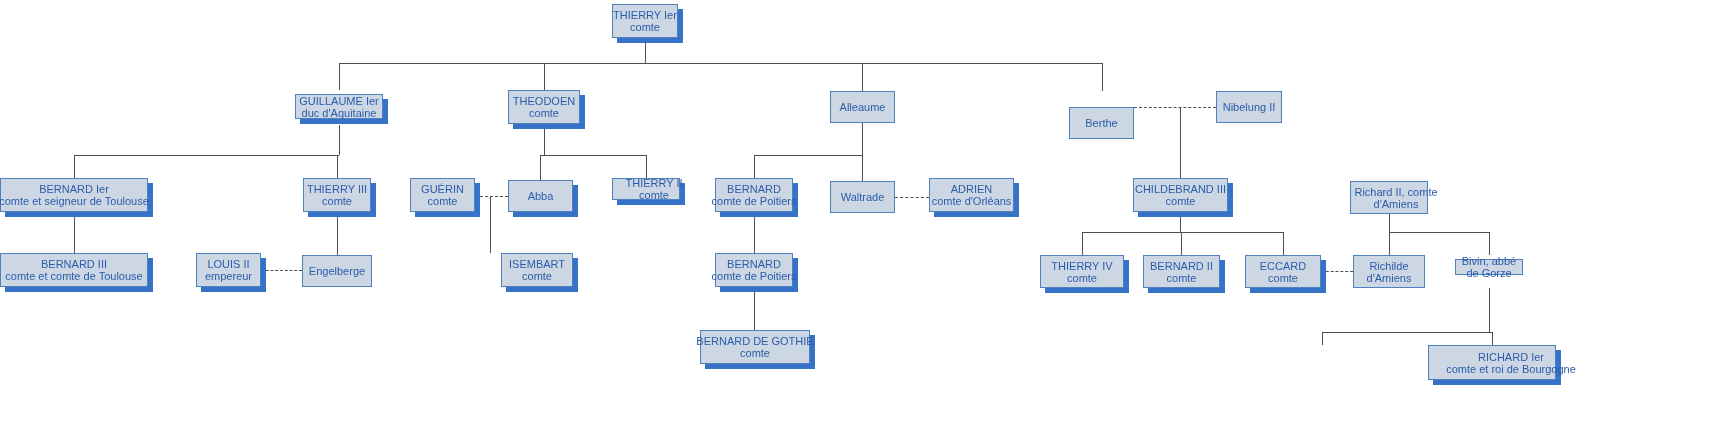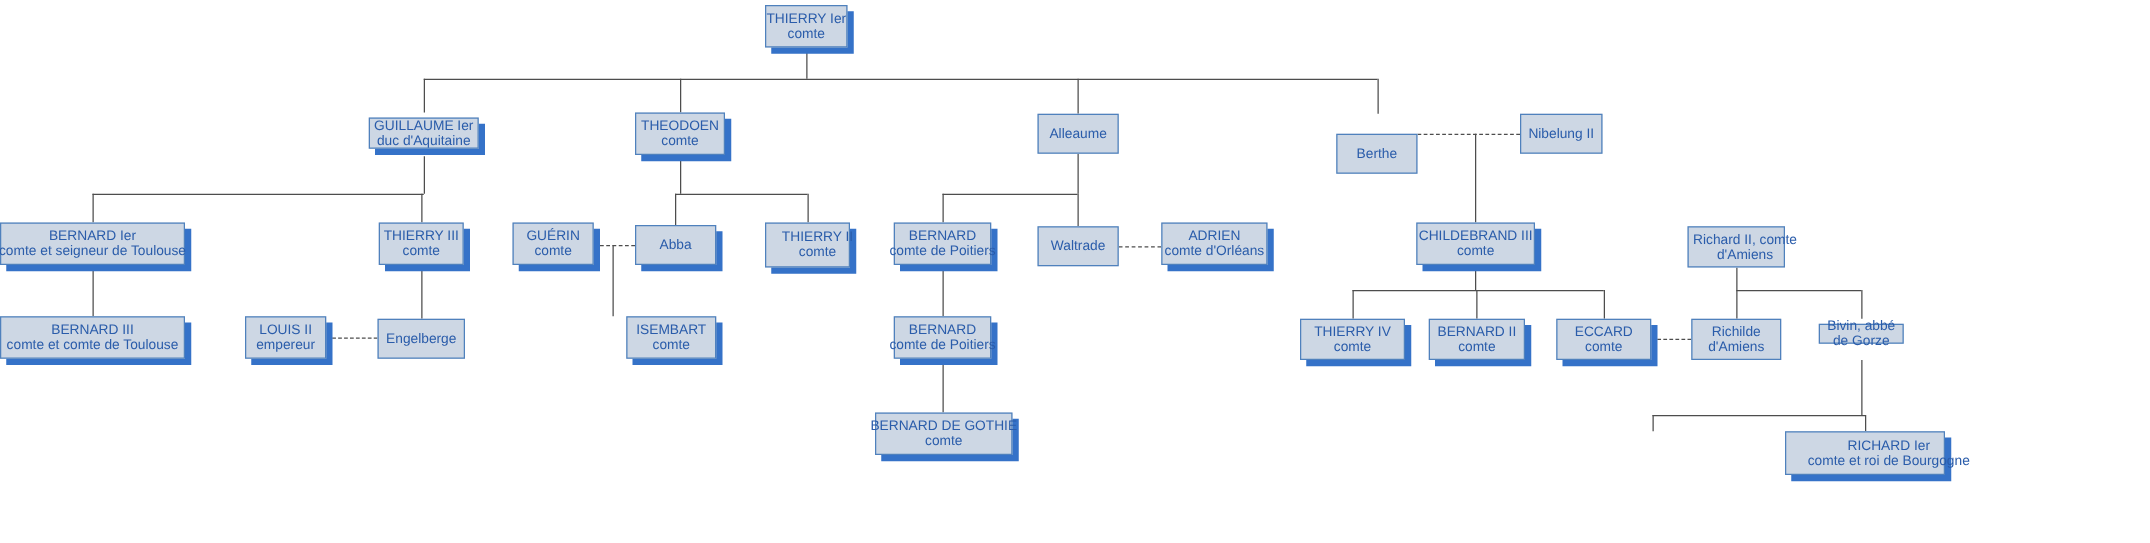--- a/index.html
+++ b/index.html
@@ -105,21 +105,21 @@
       <span>THIERRY III</span>
       <span>comte</span>
     </div>
     <div class="node shadow" style="left: 410px; top: 178px; width: 65px; height: 34px;">
       <span>GUÉRIN</span>
       <span>comte</span>
     </div>
     <div class="node shadow" style="left: 508px; top: 180px; width: 65px; height: 32px;">
       <span>Abba</span>
     </div>
-    <div class="node shadow" style="left: 612px; top: 178px; width: 68px; height: 36px; padding-left: 18px;">
+    <div class="node shadow" style="left: 612px; top: 178px; width: 68px; height: 22px; padding-left: 18px;">
       <span>THIERRY II</span>
       <span>comte</span>
     </div>
     <div class="node shadow" style="left: 715px; top: 178px; width: 78px; height: 34px;">
       <span>BERNARD</span>
       <span>comte de Poitiers</span>
     </div>
     <div class="node" style="left: 830px; top: 181px; width: 65px; height: 32px;">
       <span>Waltrade</span>
     </div>

